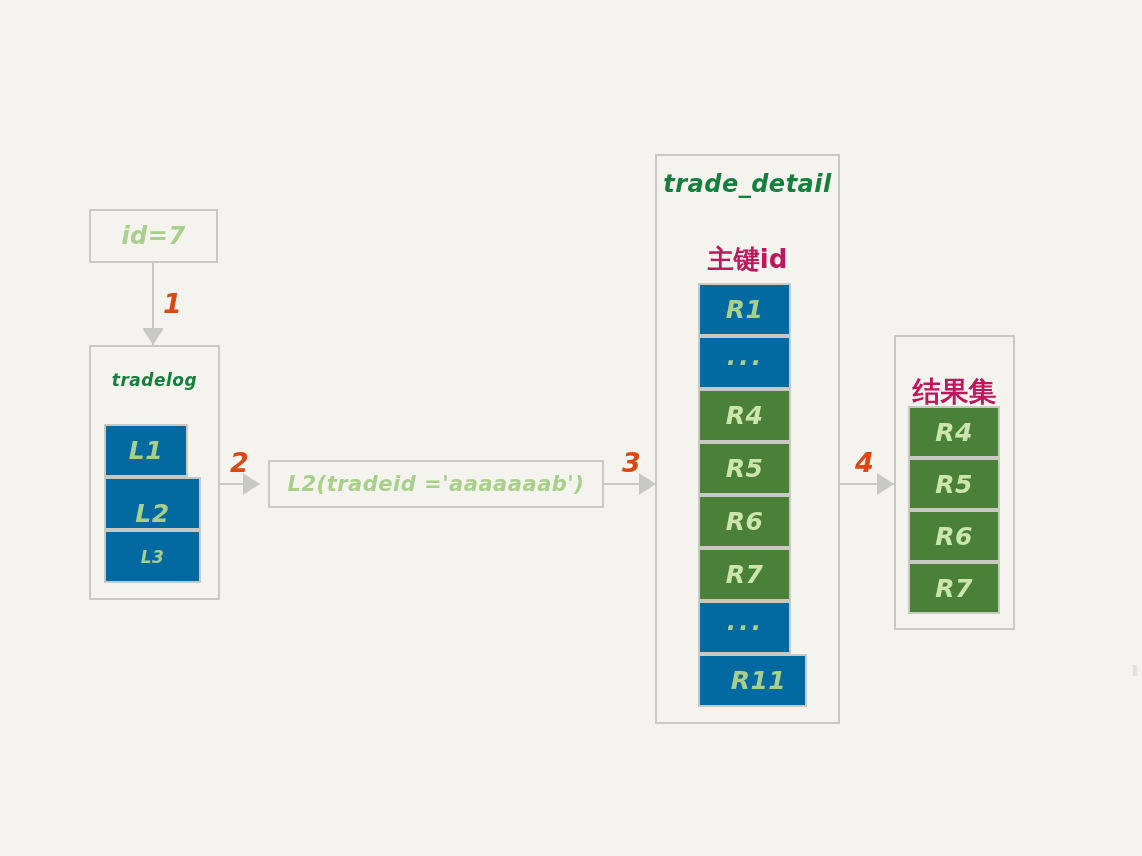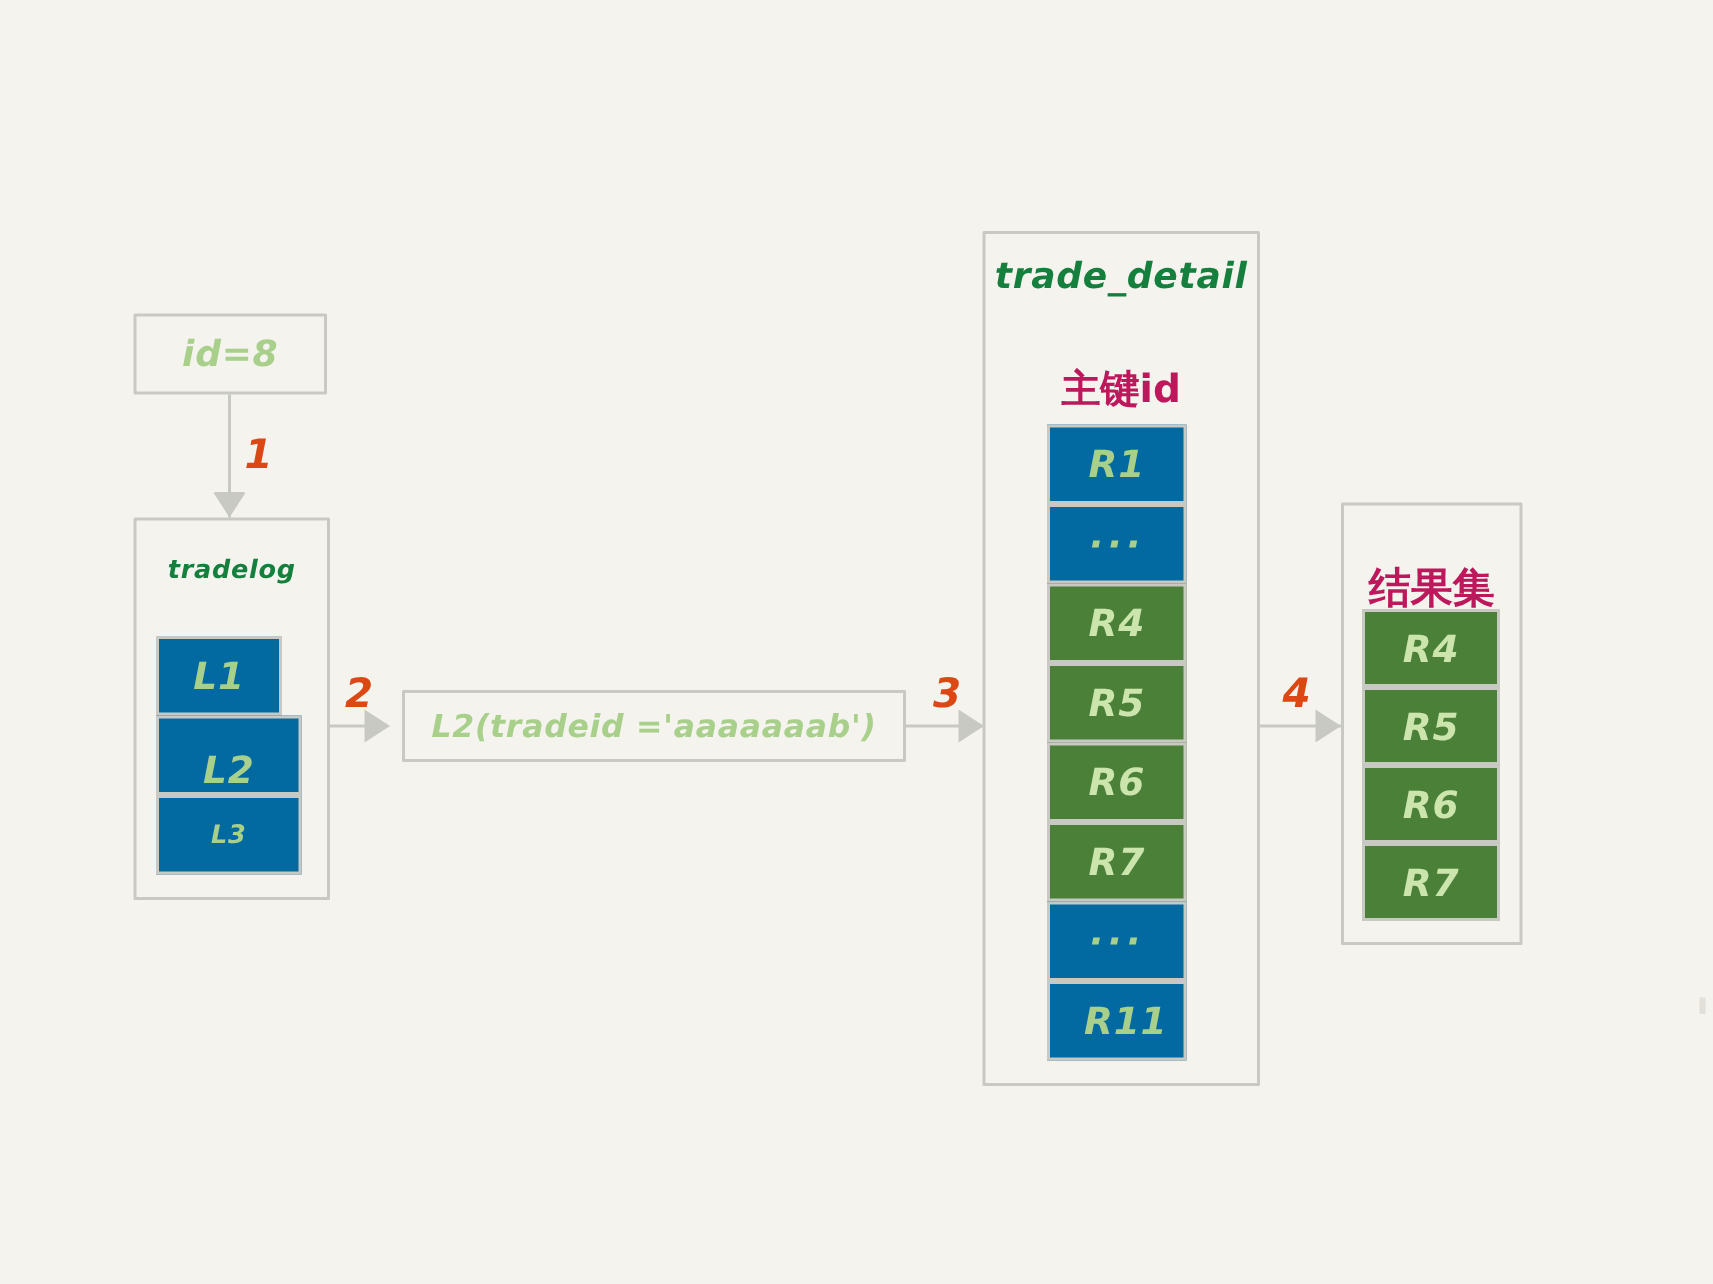--- a/index.html
+++ b/index.html
@@ -105,21 +105,21 @@
   }
 </style>
 </head>
 <body>
 
 <div id="canvas">
 
   <div class="box" style="left:89px; top:209px; width:129px; height:54px;">
     <div class="handtext" style="position:absolute; left:0; top:0; width:100%; height:100%;
                 display:flex; align-items:center; justify-content:center;
-                font-size:24px;">id=8</div>
+                font-size:24px;">id=7</div>
   </div>
 
   <div class="line-v" style="left:152px; top:263px; height:82px;"></div>
   <div class="arrow-down" style="left:142px; top:328px;"></div>
   <div class="step-num" style="left:163px; top:288px;">1</div>
 
   <div class="box" style="left:89px; top:345px; width:131px; height:255px;"></div>
   <div class="title-label handtext" style="left:89px; top:370px; width:131px; font-size:17px;">tradelog</div>
 
   <div class="cell" style="left:104px; top:424px; width:84px; height:53px;">
@@ -164,21 +164,21 @@
   </div>
   <div class="cell filled" style="left:698px; top:495px; width:93px; height:53px;">
     <span class="handtext" style="font-size:25px;">R6</span>
   </div>
   <div class="cell filled" style="left:698px; top:548px; width:93px; height:53px;">
     <span class="handtext" style="font-size:25px;">R7</span>
   </div>
   <div class="cell" style="left:698px; top:601px; width:93px; height:53px;">
     <span class="handtext" style="font-size:25px; letter-spacing:3px;">···</span>
   </div>
-  <div class="cell" style="left:698px; top:654px; width:93px; height:53px;padding-left:12px;">
+  <div class="cell" style="left:698px; top:654px; width:109px; height:53px;padding-left:12px;">
     <span class="handtext" style="font-size:25px;">R11</span>
   </div>
 
   <div class="line-h" style="left:840px; top:483px; width:54px;"></div>
   <div class="arrow-right" style="left:877px; top:473px;"></div>
   <div class="step-num" style="left:855px; top:447px;">4</div>
 
   <div class="box" style="left:894px; top:335px; width:121px; height:295px;"></div>
   <div class="title-label cjk" style="left:894px; top:353px; width:121px; font-size:28px;">结果集</div>
 

